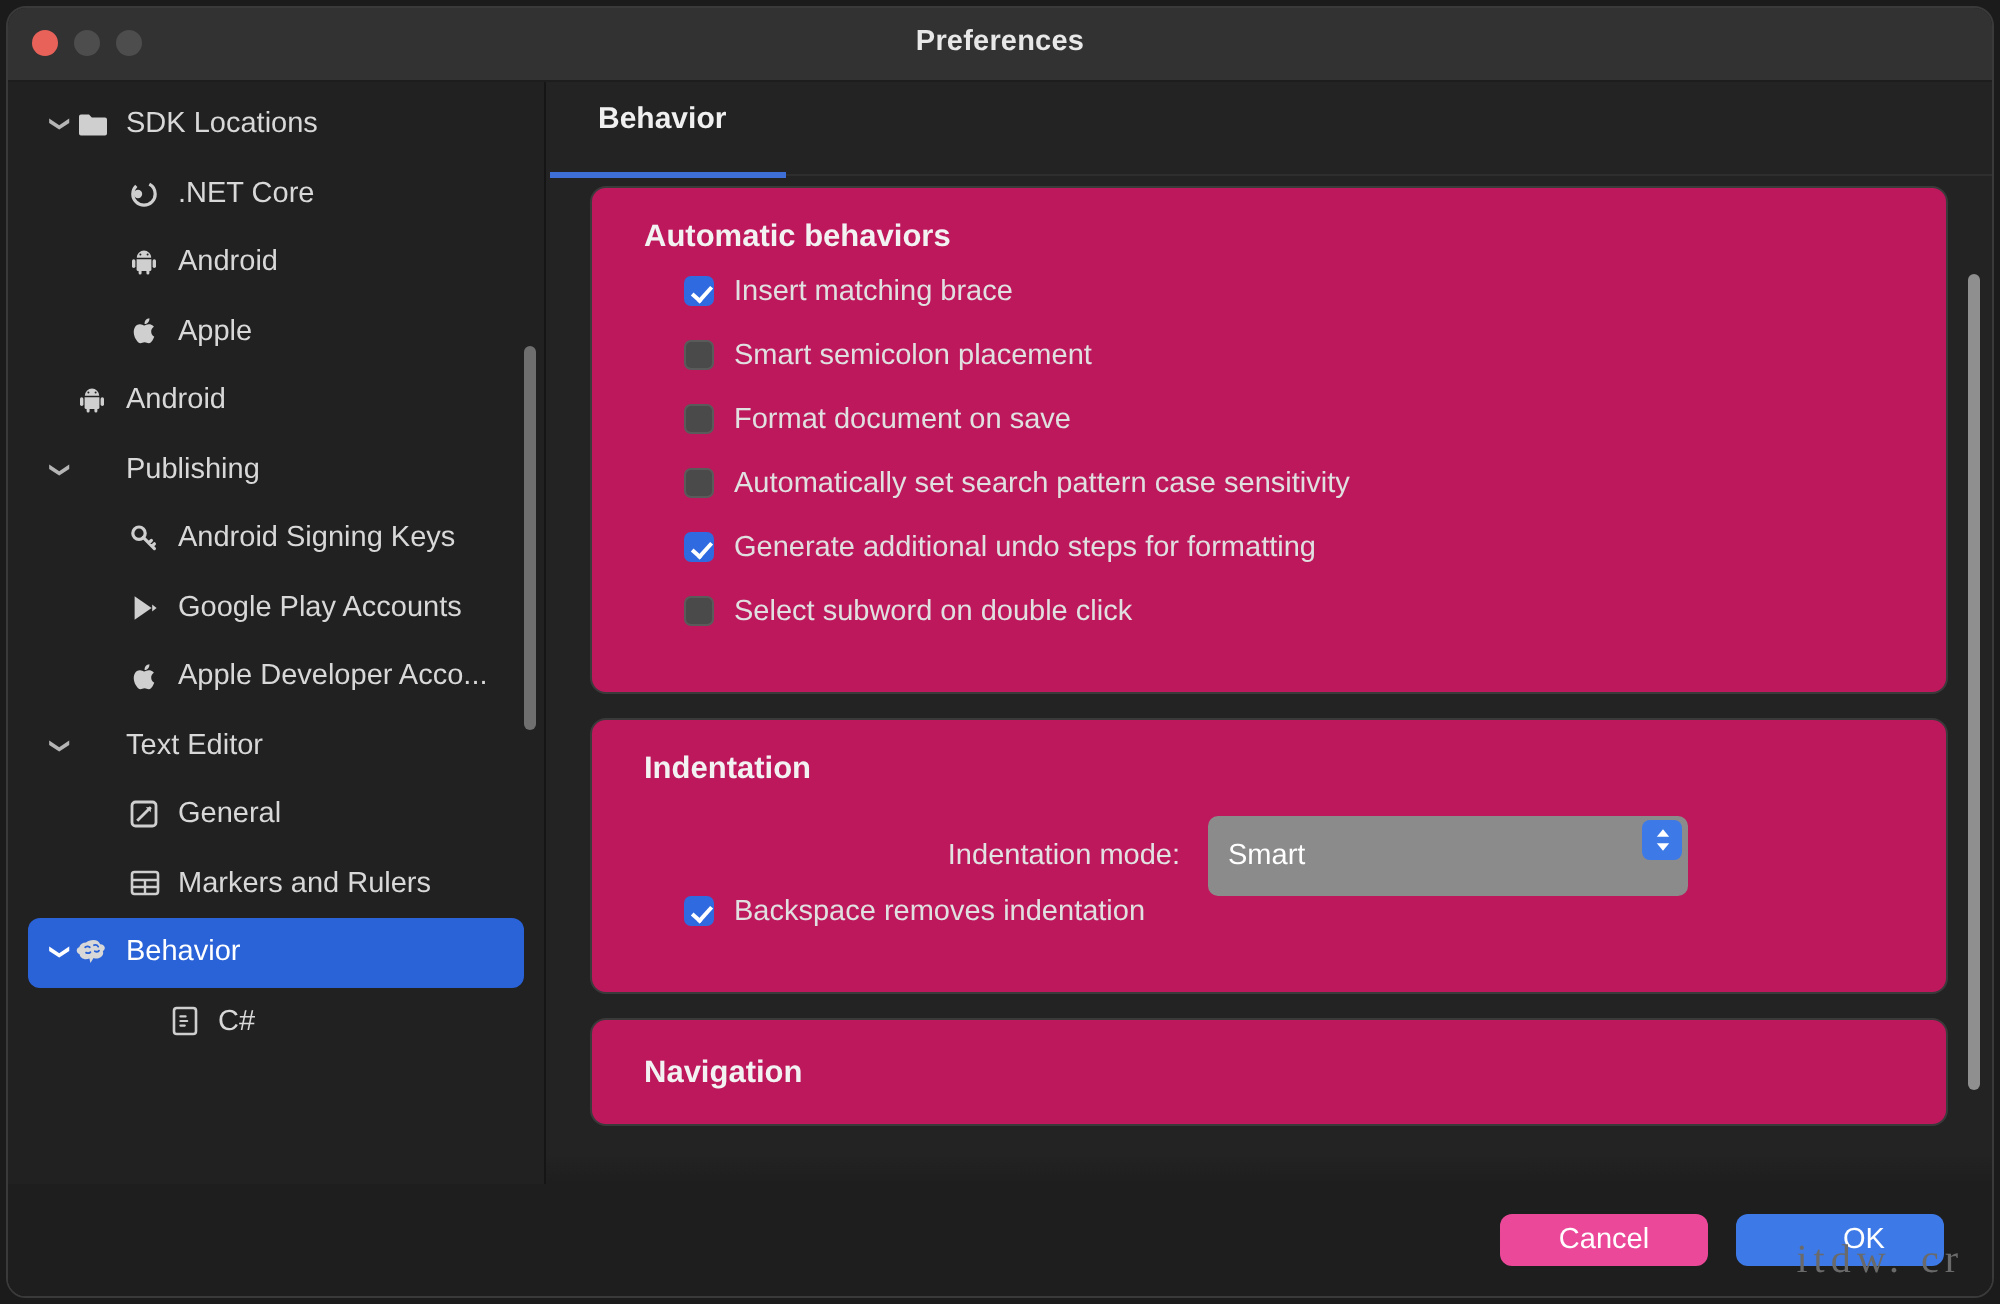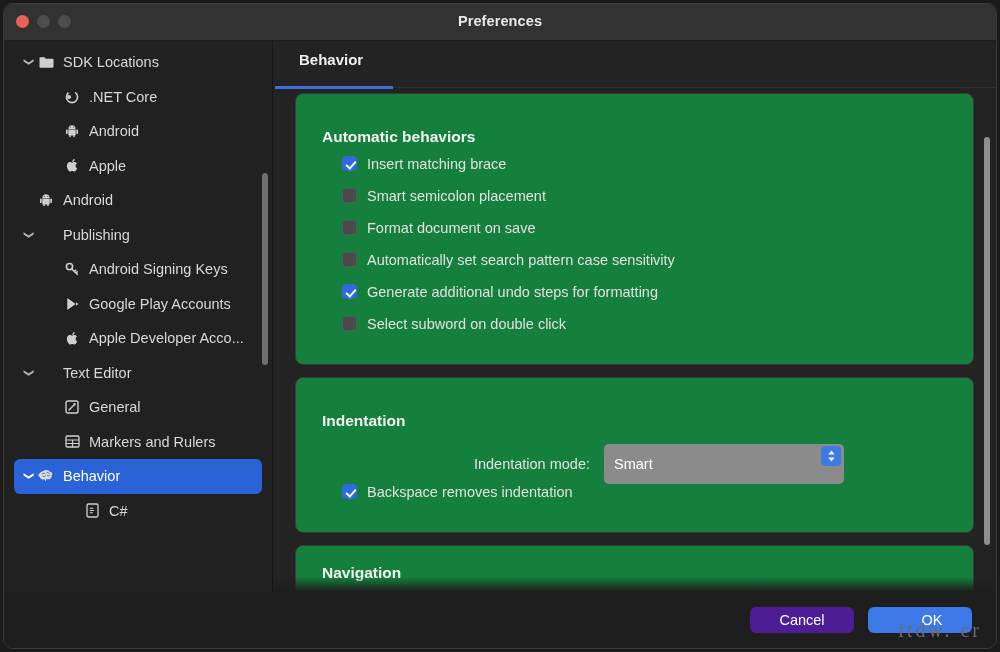--- a/index.html
+++ b/index.html
@@ -181,24 +181,24 @@
 
   .scrollarea {
     position: absolute;
     left: 0; right: 0;
     top: 48px; bottom: 56px;
     overflow: hidden;
   }
   .card {
     position: relative;
     margin: 0 22px 12px 22px;
-    background: #15803d;
+    background: #be185d;
     border: 1px solid #3a3a3a;
     border-radius: 8px;
-    padding: 34px 22px 16px 22px;
+    padding: 16px 22px 16px 22px;
     box-sizing: border-box;
   }
   .card:first-child { margin-top: 4px; }
   .card-title {
     color: #f2f2f2;
     font-size: 15.5px;
     font-weight: bold;
     margin: 0 0 10px 4px;
   }
 
@@ -323,21 +323,21 @@
     height: 26px;
     min-width: 104px;
     border-radius: 6px;
     border: none;
     font-size: 14.5px;
     font-family: "Liberation Sans", sans-serif;
     color: #ffffff;
     cursor: default;
     padding: 0 14px;
   }
-  .btn.cancel { background: #4c1d95; }
+  .btn.cancel { background: #ec4899; }
   .btn.ok { background: #3d7ae8; padding-left: 38px; }
 
   
   .watermark {
     position: absolute;
     right: 14px;
     bottom: 6px;
     color: #6a6a6a;
     font-family: Liberation Serif, serif;
     font-size: 20px;

